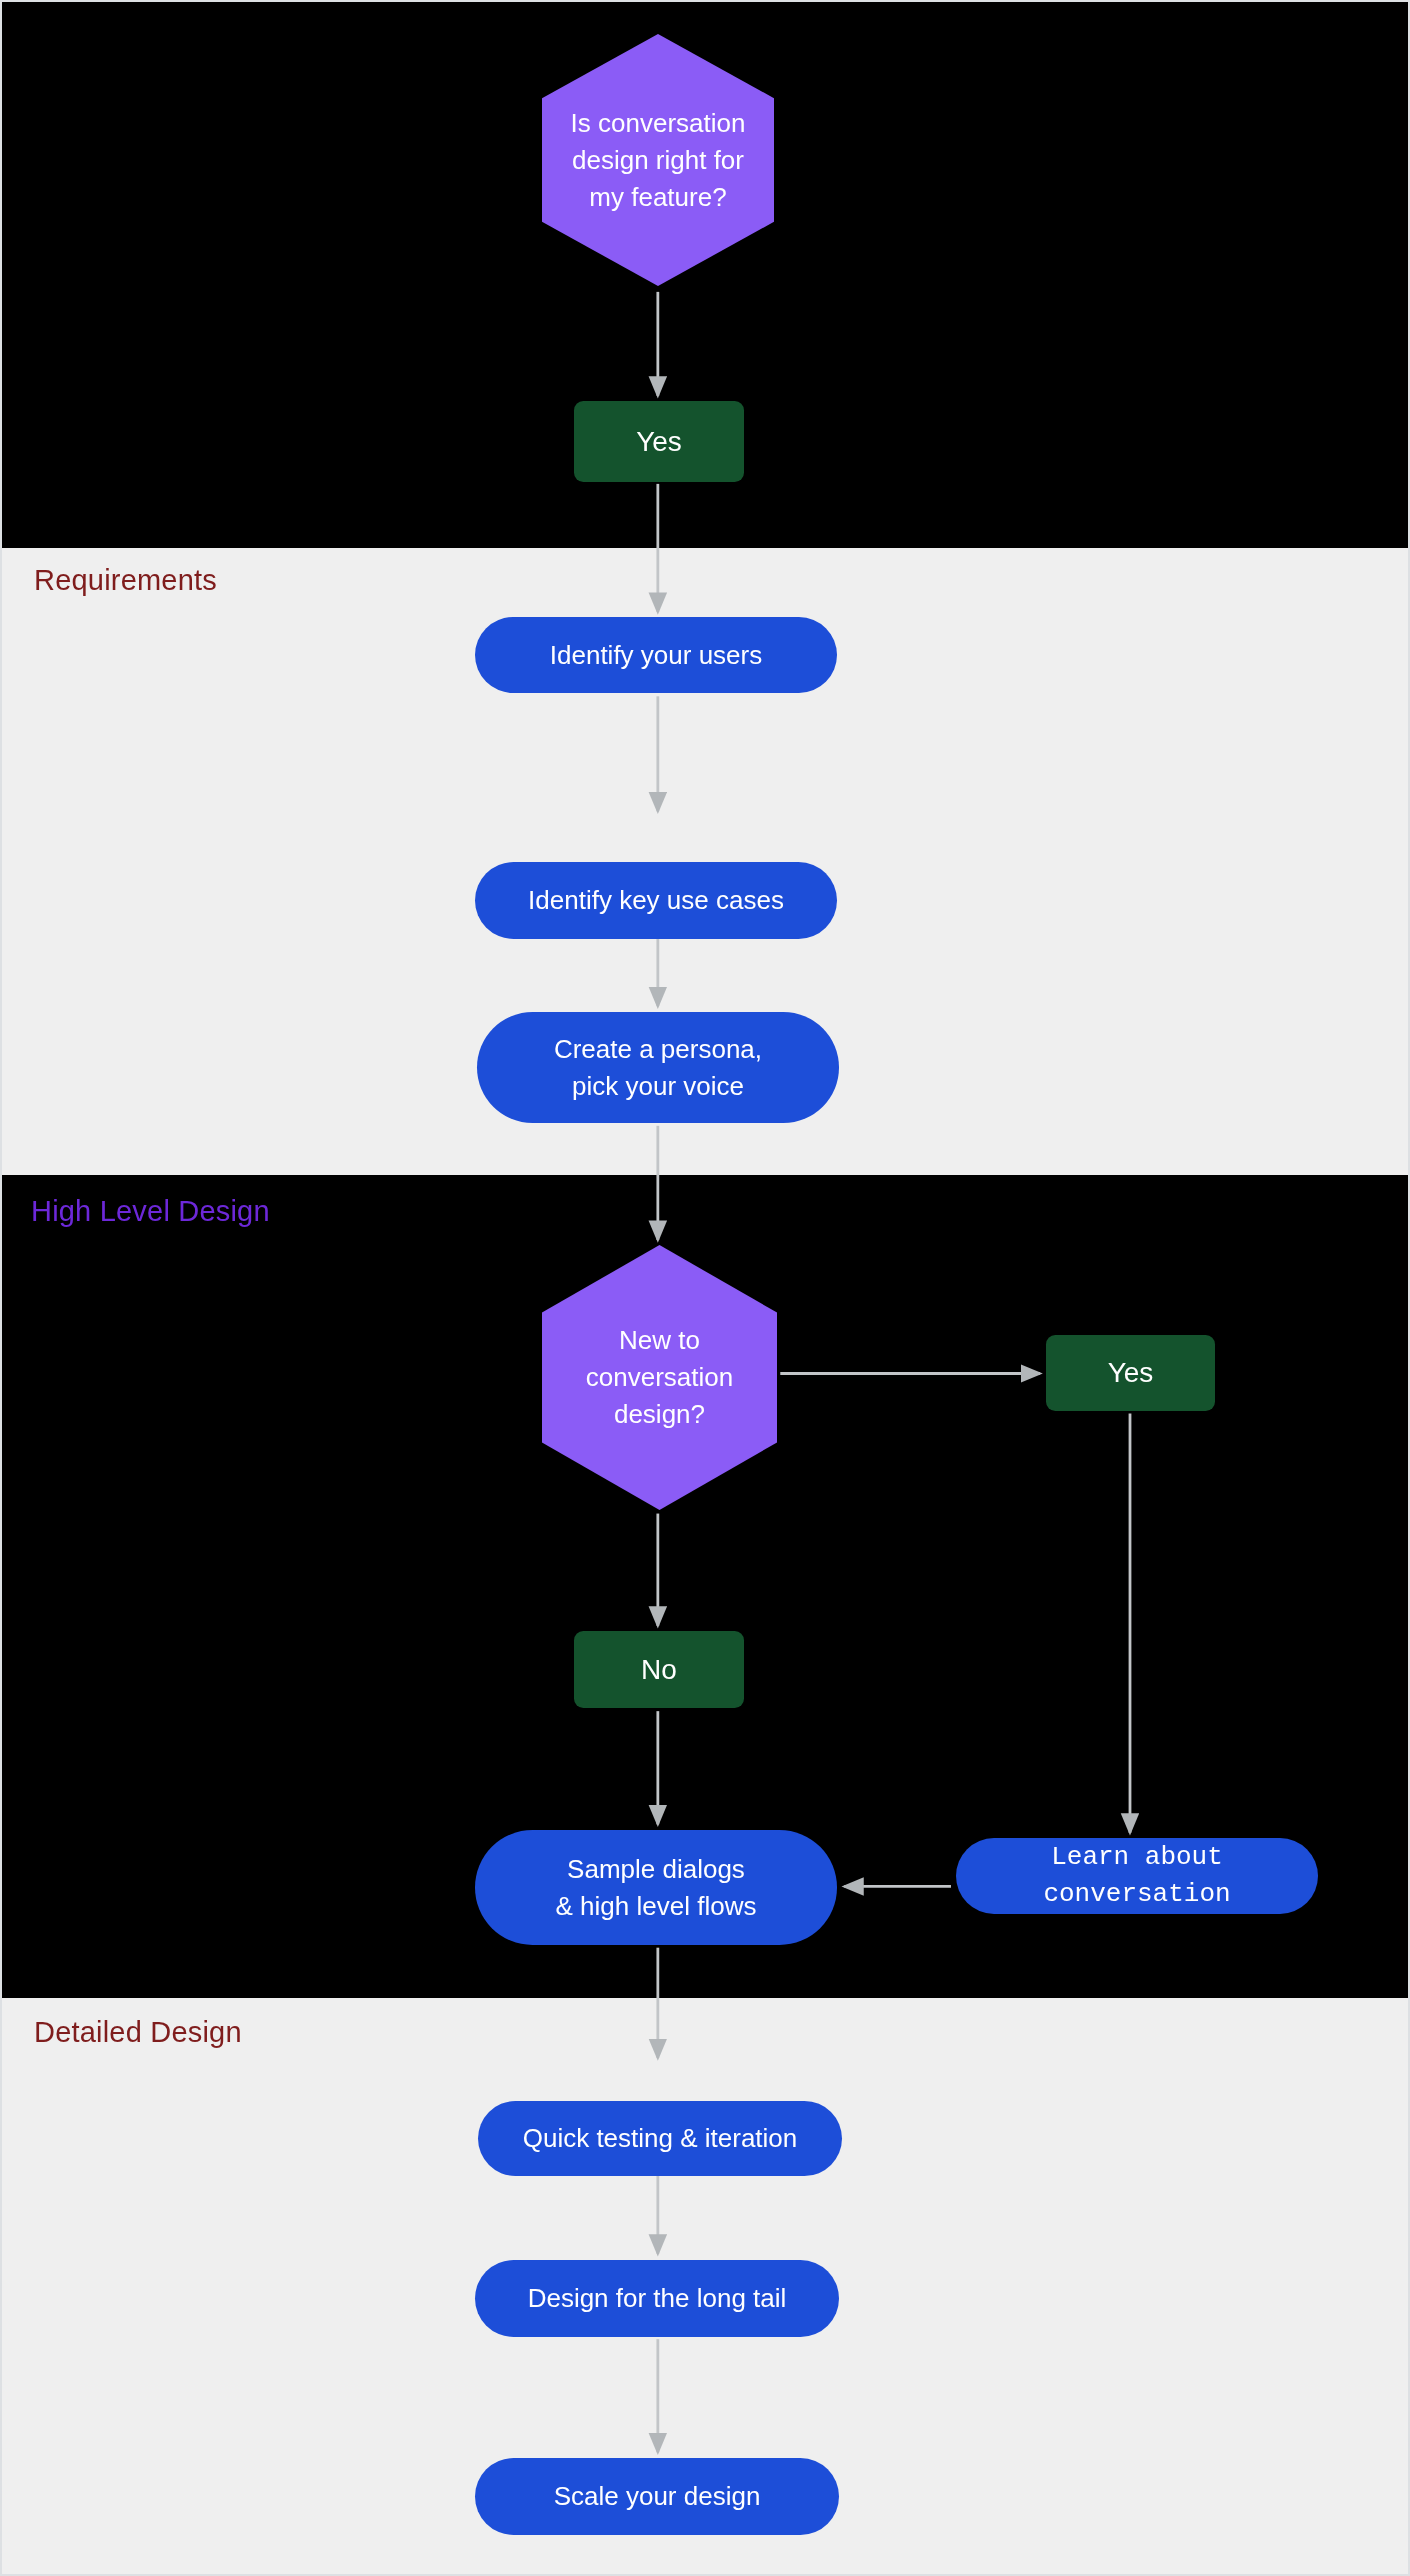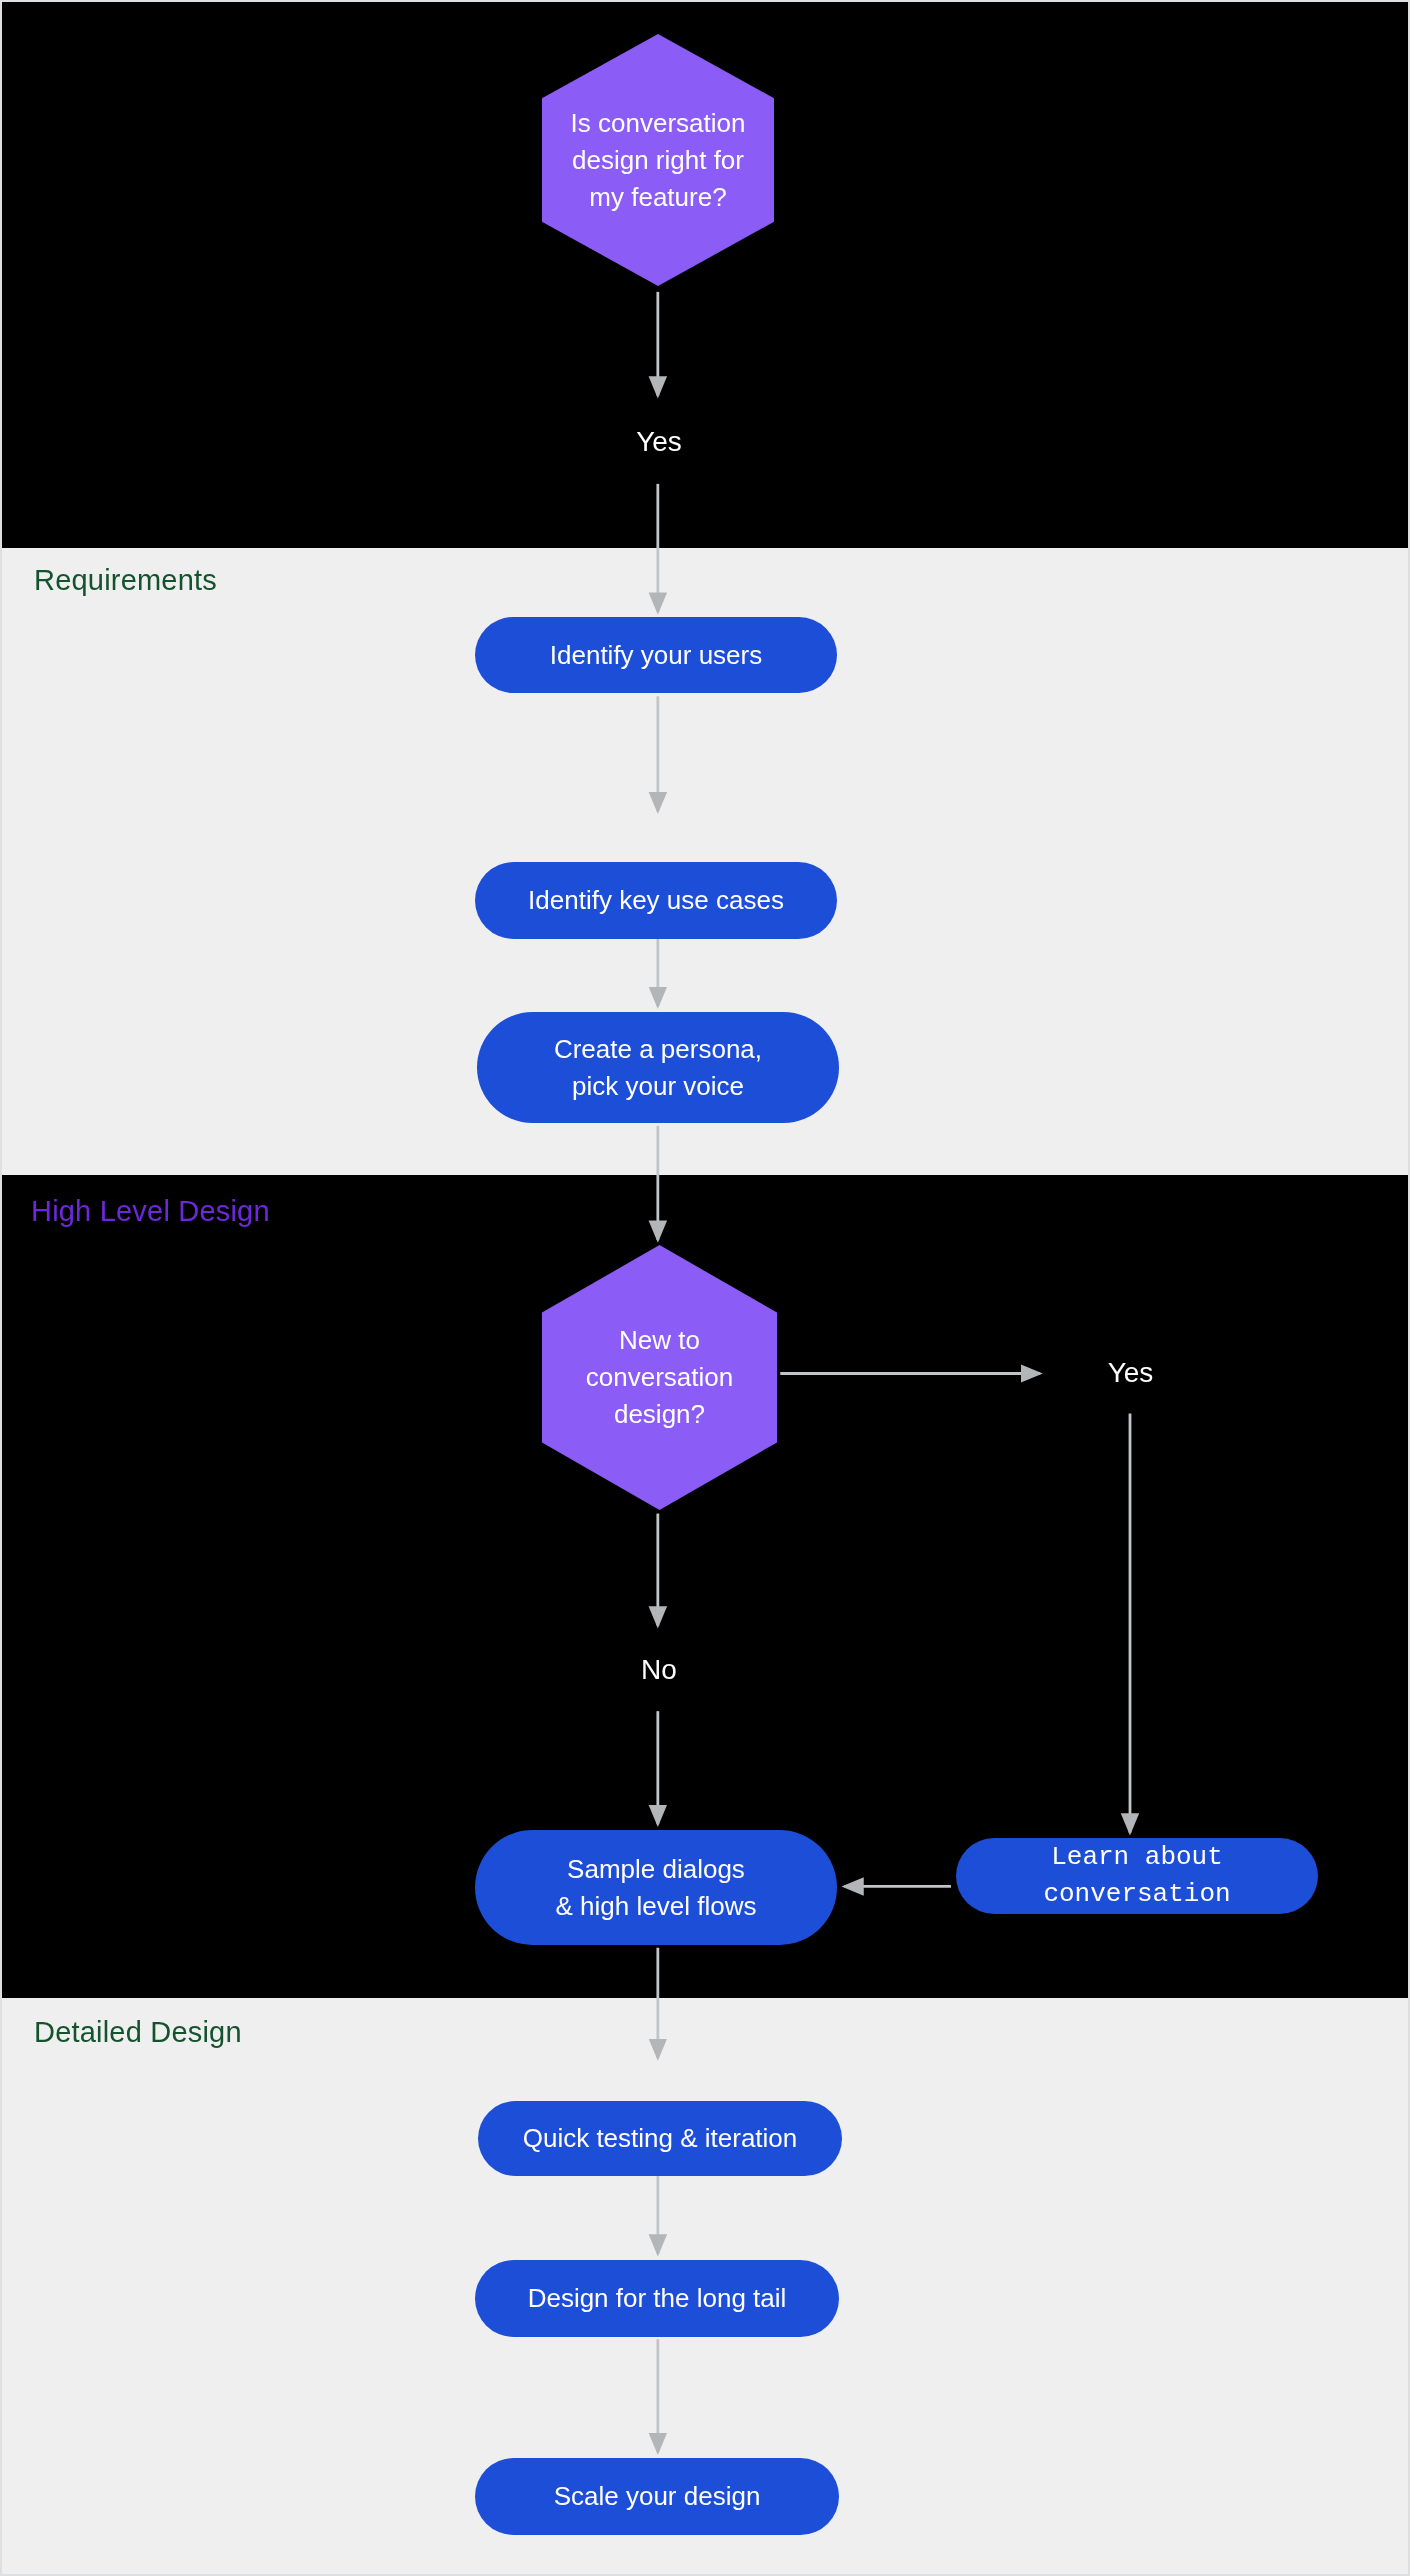--- a/index.html
+++ b/index.html
@@ -20,21 +20,21 @@
   #sec-hld       { top: 1173px; height: 823px; }
   #sec-det       { top: 1996px; height: 580px; }
 
   .section-label {
     position: absolute;
     font-size: 29px;
     line-height: 37px;
     letter-spacing: 0.2px;
     white-space: nowrap;
   }
-  .section-label.on-light { color: #14532d; }
+  .section-label.on-light { color: #7f1d1d; }
   .section-label.on-dark  { color: #6d28d9; }
 
   svg.connectors { position: absolute; left: 0; top: 0; z-index: 1; }
 
   .node {
     position: absolute;
     z-index: 2;
     display: flex;
     align-items: center;
     justify-content: center;
@@ -49,21 +49,21 @@
     font-size: 26px;
     line-height: 37px;
   }
   .pill {
     background: #1d4ed8;
     border-radius: 927px;
     font-size: 26px;
     line-height: 37px;
   }
   .btn {
-    background: #000000;
+    background: #14532d;
     border-radius: 9.3px;
     font-size: 28px;
   }
 </style>
 </head>
 <body>
 
 <div class="canvas">
 
   <div class="section dark" id="sec-intro"></div>

